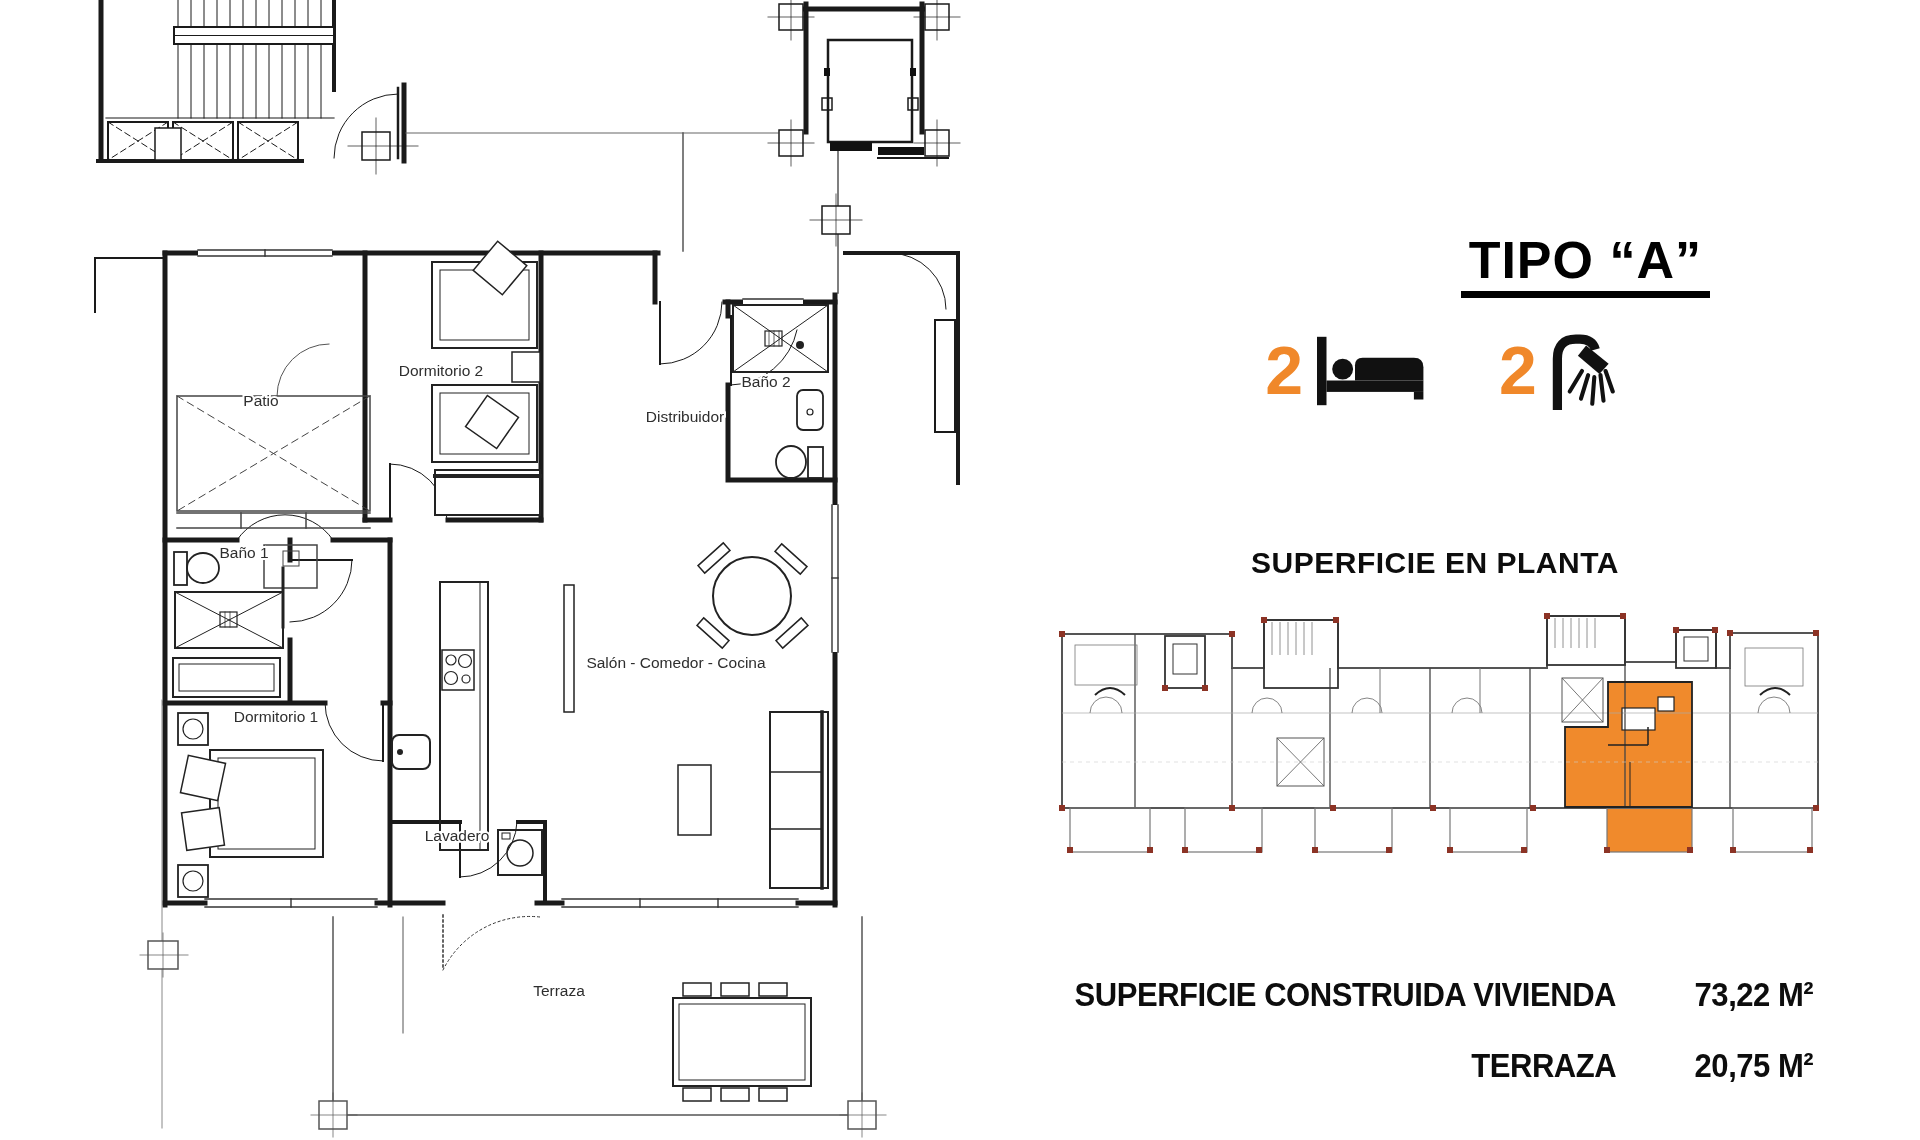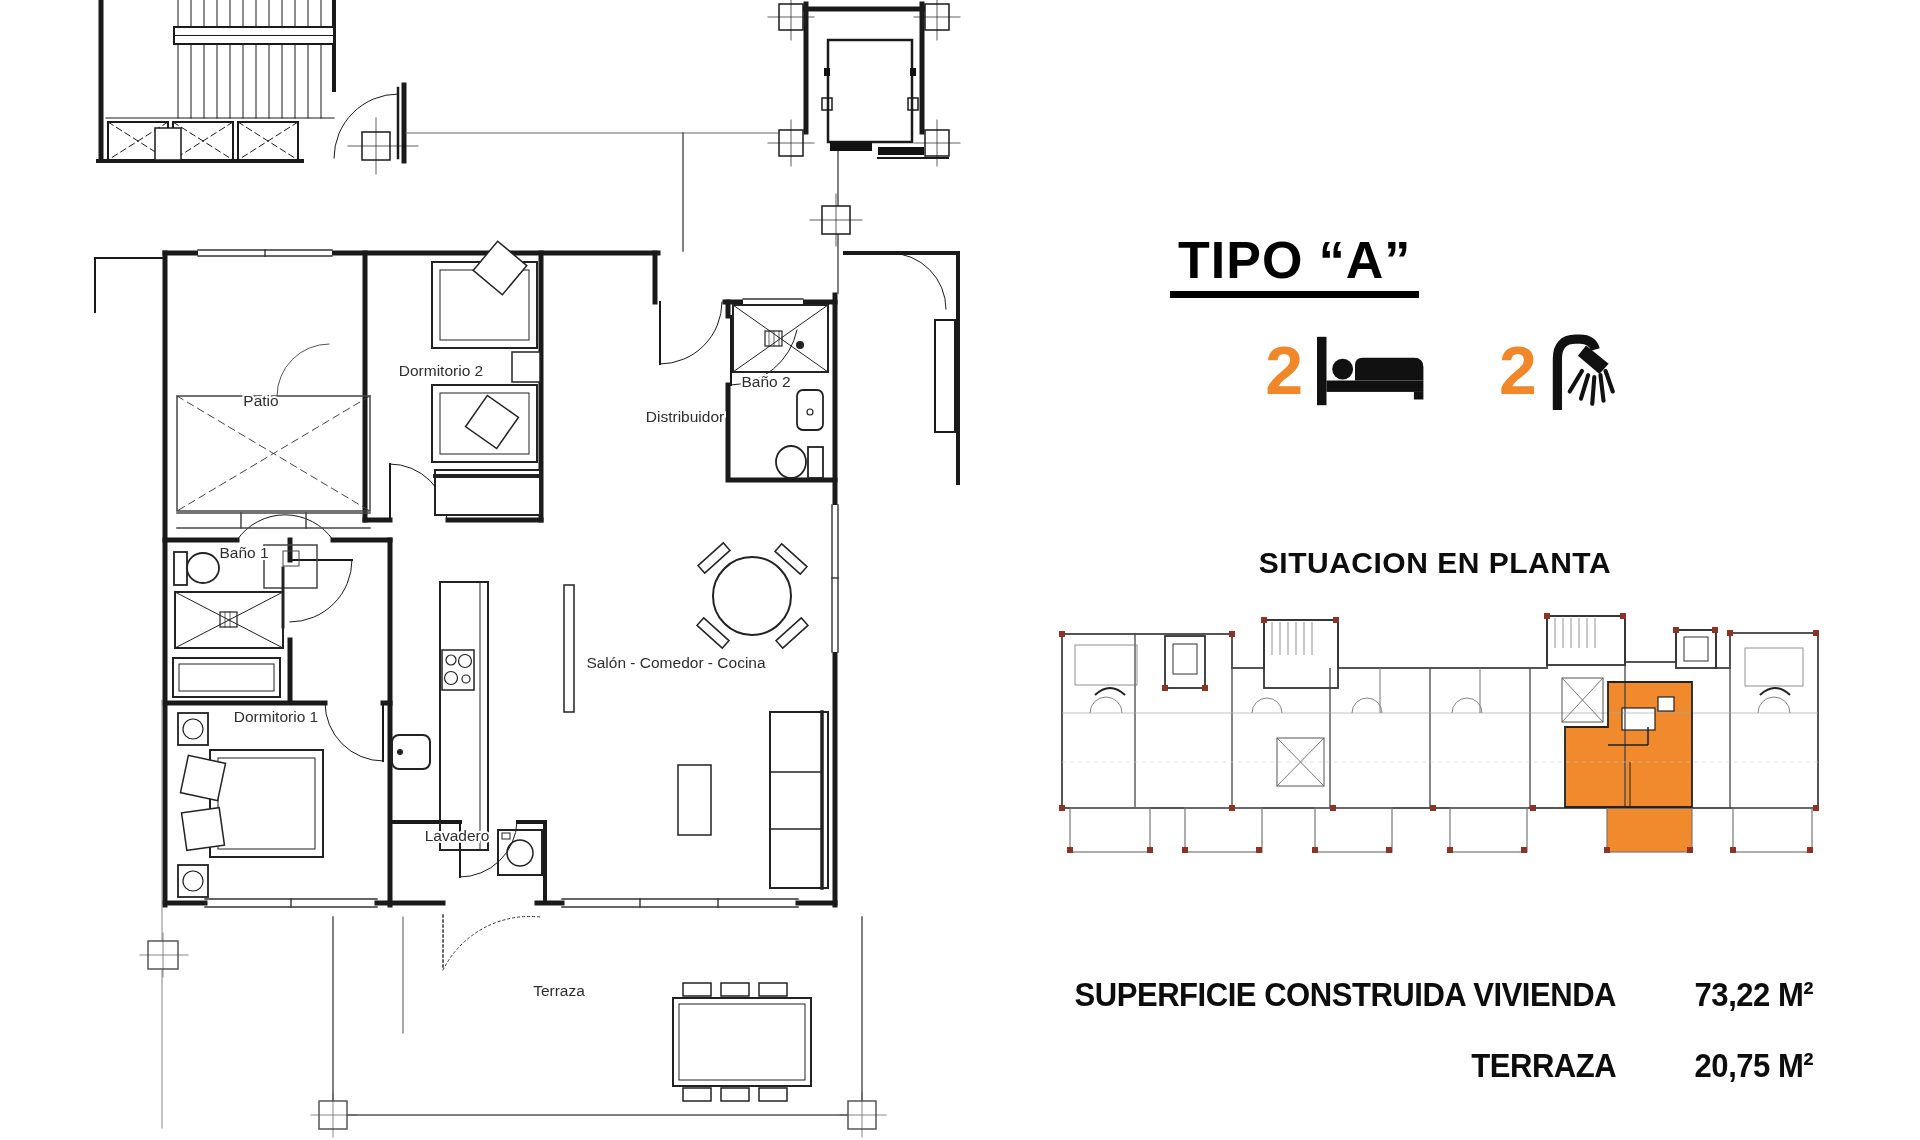--- a/index.html
+++ b/index.html
@@ -3,21 +3,21 @@
 <meta charset="utf-8">
 <style>
   html,body{margin:0;padding:0;background:#ffffff;}
   body{width:1920px;height:1140px;position:relative;overflow:hidden;
        font-family:"Liberation Sans",sans-serif;color:#111;}
   #page{position:absolute;inset:0;}
   svg{position:absolute;left:0;top:0;}
   svg line,svg path,svg rect,svg circle,svg ellipse{vector-effect:none;}
 
   
-  .title-wrap{position:absolute;left:1170px;top:234px;width:540px;text-align:left;}
+  .title-wrap{position:absolute;left:1170px;top:234px;width:540px;text-align:right;}
   .title-text{display:inline-block;font-size:52px;font-weight:bold;letter-spacing:1px;
               color:#000;border-bottom:7px solid #000;padding:0 8px 5px 8px;line-height:1.0;}
   .features{position:absolute;left:1170px;top:330px;width:540px;display:flex;
             justify-content:center;align-items:center;gap:66px;}
   .feature{display:flex;align-items:center;gap:12px;}
   .feature-num{font-size:68px;font-weight:bold;line-height:0.9;}
   .situ-heading{position:absolute;left:1150px;top:546px;width:570px;text-align:center;
                 font-size:30px;font-weight:bold;letter-spacing:0.5px;color:#0d0d0d;}
   .spec-label{position:absolute;right:304px;font-size:33px;font-weight:bold;color:#0d0d0d;
               letter-spacing:-0.5px;transform:scaleX(0.94);transform-origin:100% 50%;white-space:nowrap;}
@@ -369,21 +369,21 @@
           <line x1="16" y1="20" x2="10" y2="30"></line>
           <line x1="19" y1="22" x2="15.5" y2="33.5"></line>
           <line x1="22" y1="23" x2="21" y2="36"></line>
           <line x1="25" y1="22" x2="26.5" y2="34.5"></line>
           <line x1="27.5" y1="20" x2="31" y2="30"></line>
         </g>
       </svg>
     </div>
   </div>
 
-  <div class="situ-heading">SITUACION EN PLANTA</div>
+  <div class="situ-heading">SUPERFICIE EN PLANTA</div>
 
   <svg width="800" height="280" viewBox="1048 600 800 280" style="left:1048px;top:600px;">
 
     <g>
       <path d="M1608,682 H1692 V852 H1607 V807 H1565 V727 H1608 Z" fill="#F08A2C"></path>
       <rect x="1622" y="708" width="33" height="22" fill="#ffffff"></rect>
       <rect x="1658" y="697" width="16" height="14" fill="#ffffff"></rect>
     </g>
 
     <g stroke="#555" fill="none">

